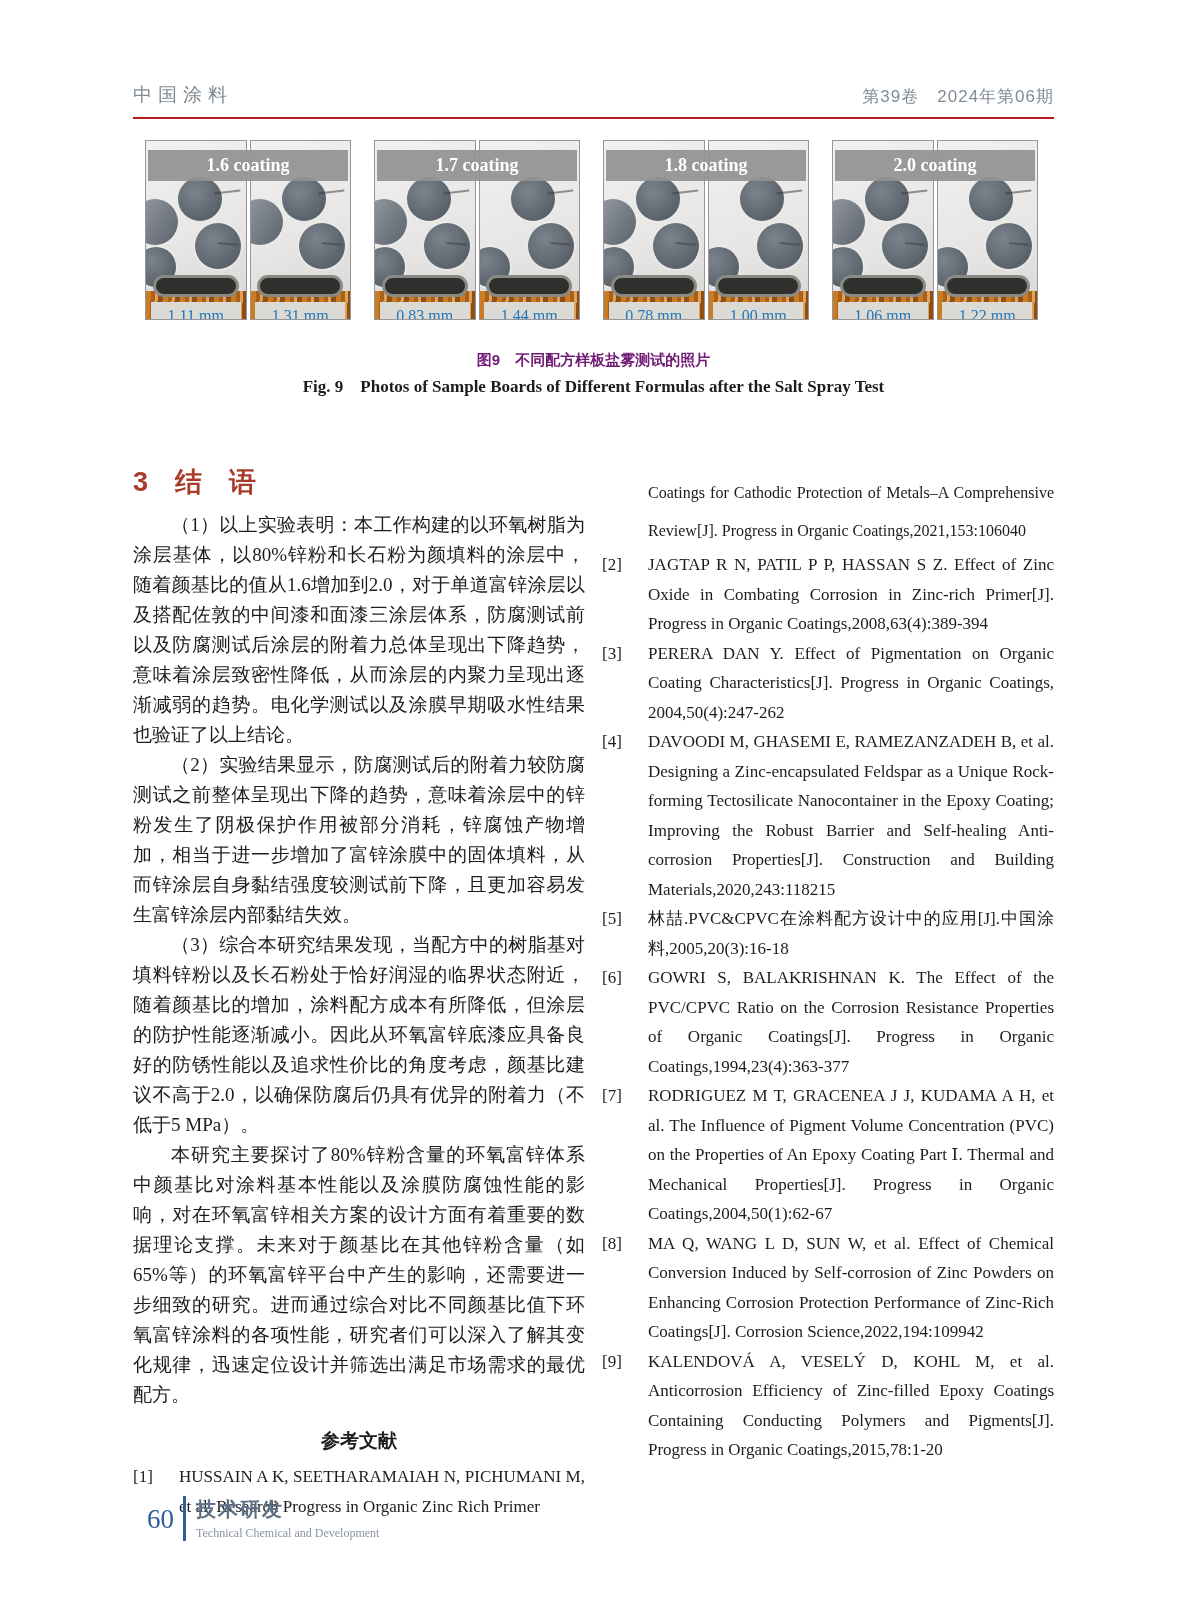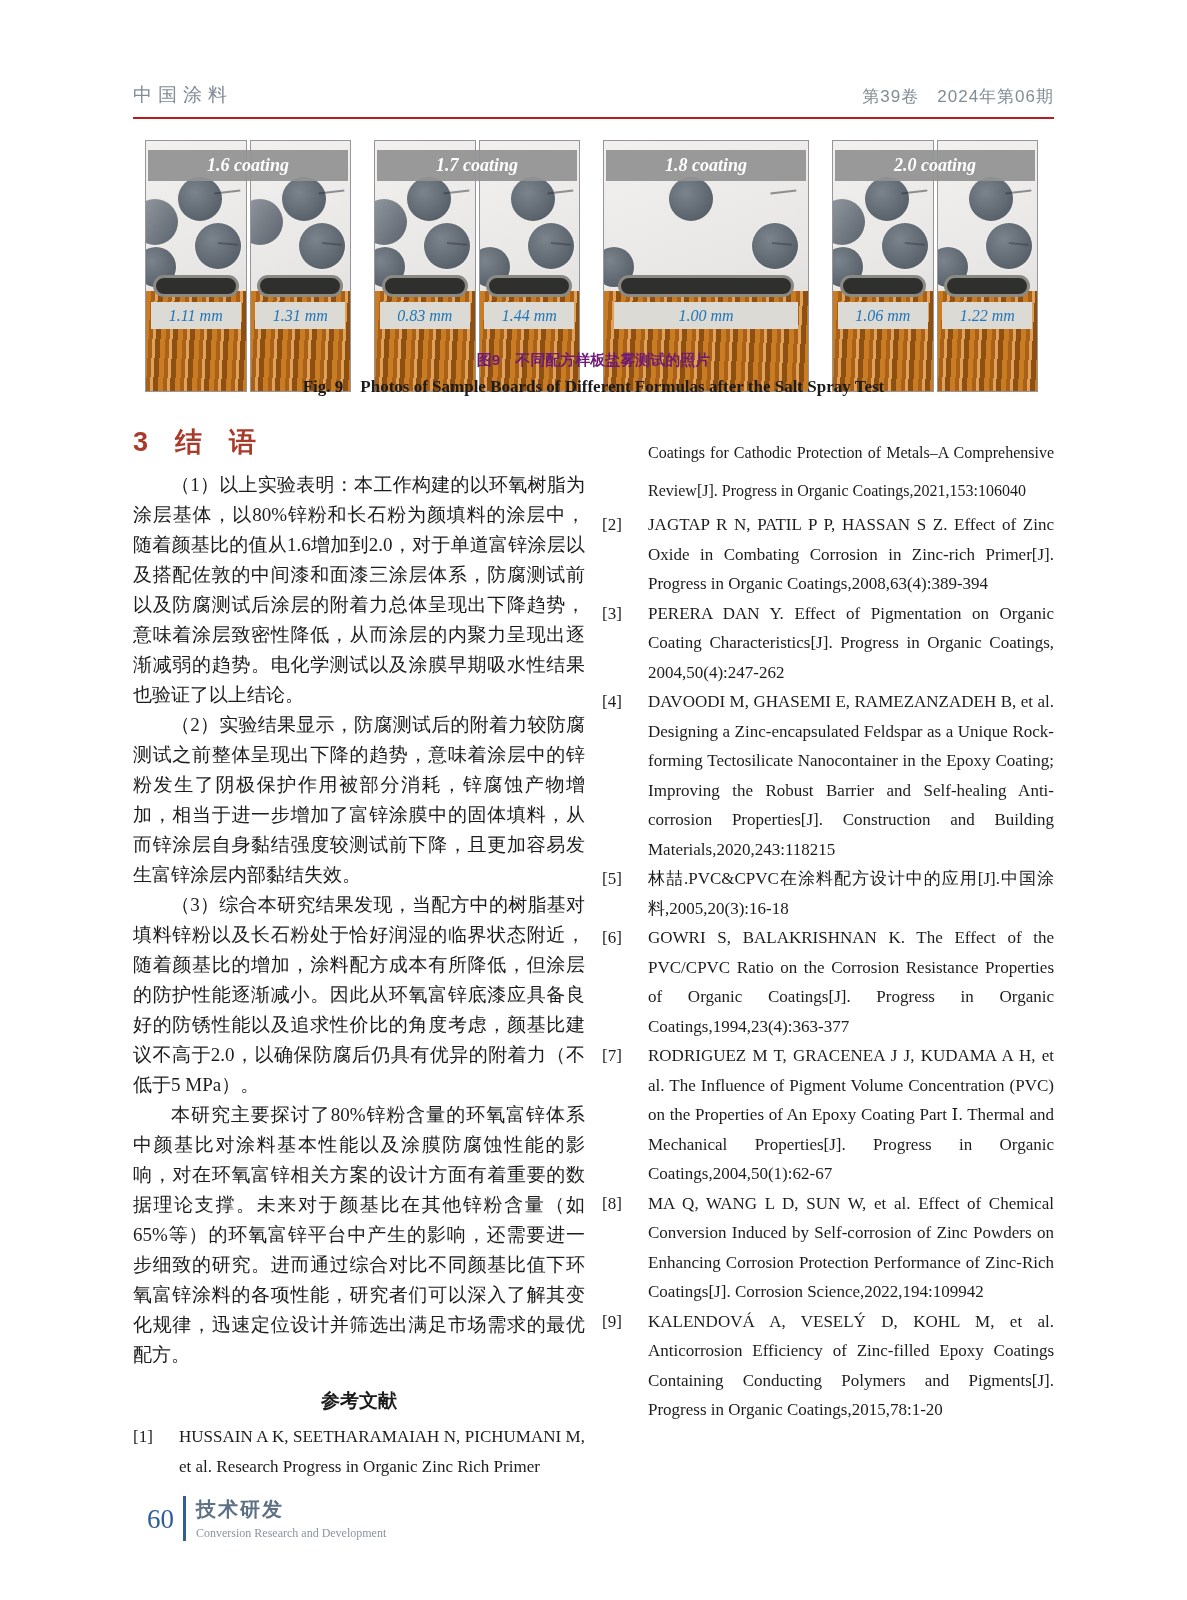--- a/index.html
+++ b/index.html
@@ -14,21 +14,21 @@
   .header {
     position:absolute; top:82px; left:133px; width:921px;
     display:flex; justify-content:space-between; align-items:flex-end;
     padding-bottom:9px; border-bottom:2px solid #b91c1c;
     color:#828c95; font-family:"Liberation Sans","DejaVu Sans",sans-serif;
   }
   .header .jname { font-size:19px; letter-spacing:6px; }
   .header .issue { font-size:17px; letter-spacing:1px; }
 
   
-  .figure { position:absolute; top:140px; left:145px; width:893px; height:252px; display:flex; gap:23px;font-style:italic; }
+  .figure { position:absolute; top:140px; left:145px; width:893px; height:180px; display:flex; gap:23px; }
   .group { position:relative; flex:1; display:flex; gap:3px; }
   .banner {
     position:absolute; z-index:6; top:10px; left:3px; right:3px; height:31px;
     background:rgba(146,146,146,0.93); color:#ffffff;
     font-size:18px; line-height:31px; text-align:center; font-weight:bold;
   }
   .panel {
     position:relative; flex:1; overflow:hidden;
     background:linear-gradient(160deg,#f2f1ef 0%,#e7e6e4 55%,#d7d6d4 100%);
     border:1px solid #96969a;
@@ -56,21 +56,21 @@
     background:#dbdad5; color:#2176b8; font-size:16px; line-height:27px; text-align:center;
   }
 
   
   .caption { position:absolute; top:351px; left:0; width:100%; text-align:center; }
   .cap-zh { font-size:15px; font-weight:bold; font-family:"Liberation Sans","DejaVu Sans",sans-serif; color:#701a75; }
   .cap-en { font-size:17px; font-weight:bold; margin-top:5px; }
 
   
   .columns { position:absolute; top:424px; left:133px; width:921px; display:flex; gap:17px; }
-  .col { width:452px; }
+  .col { width:452px;margin-top:40px; }
   .sec-head {
     color:#a93b2a; font-size:27px; font-weight:bold; margin-bottom:10px;
     font-family:"Liberation Sans","DejaVu Sans",sans-serif;
   }
   .zh-para { font-size:19px; line-height:30px; text-align:justify; text-indent:2em; }
   .refs-head { text-align:center; font-weight:bold; font-size:19px; margin:18px 0 8px;
     font-family:"Liberation Sans","DejaVu Sans",sans-serif; }
   .ref { display:flex; font-size:17px; line-height:29.5px; }
   .ref .num { width:46px; flex-shrink:0; }
   .ref .txt { flex:1; text-align:justify; }
@@ -143,20 +143,31 @@
         <div class="mark m2"></div>
         <div class="scribe"></div>
         <div class="rust"></div>
         <div class="mmbar">1.44 mm</div>
       </div>
     </div>
 
     <div class="group">
       <div class="banner">1.8 coating</div>
       <div class="panel">
+        <div class="dolly d1"></div>
+        <div class="dolly d2"></div>
+        <div class="dolly d3"></div>
+        <div class="dolly d4"></div>
+        <div class="mark m1"></div>
+        <div class="mark m2"></div>
+        <div class="scribe"></div>
+        <div class="rust"></div>
+        <div class="mmbar">0.78 mm</div>
+      </div>
+      <div class="panel">
         <div class="dolly d2"></div>
         <div class="dolly d3"></div>
         <div class="dolly d4"></div>
         <div class="mark m1"></div>
         <div class="mark m2"></div>
         <div class="scribe"></div>
         <div class="rust"></div>
         <div class="mmbar">1.00 mm</div>
       </div>
     </div>
@@ -244,17 +255,17 @@
       </div>
     </div>
 
   </div>
 
   <div class="footer">
     <span class="pagenum">60</span>
     <span class="fbar"></span>
     <span class="fblock">
       <div class="fb-zh">技术研发</div>
-      <div class="fb-en">Conversion Research and Development</div>
+      <div class="fb-en">Technical Chemical and Development</div>
     </span>
   </div>
 
 </div>
 
 </body></html>

